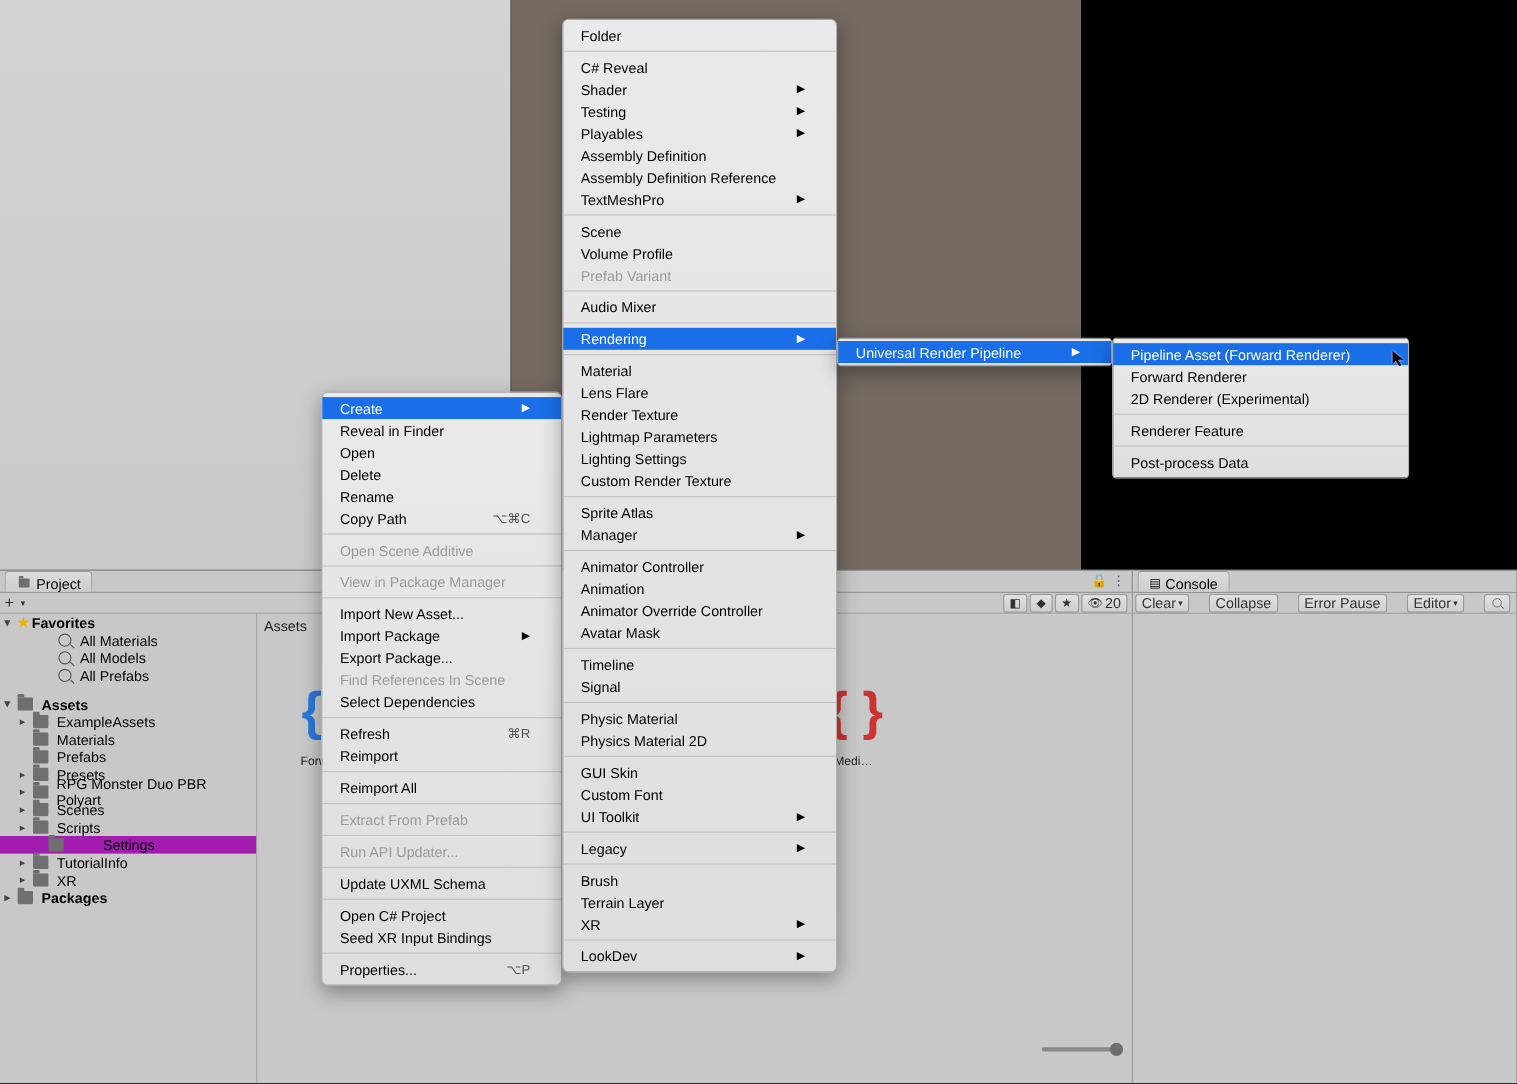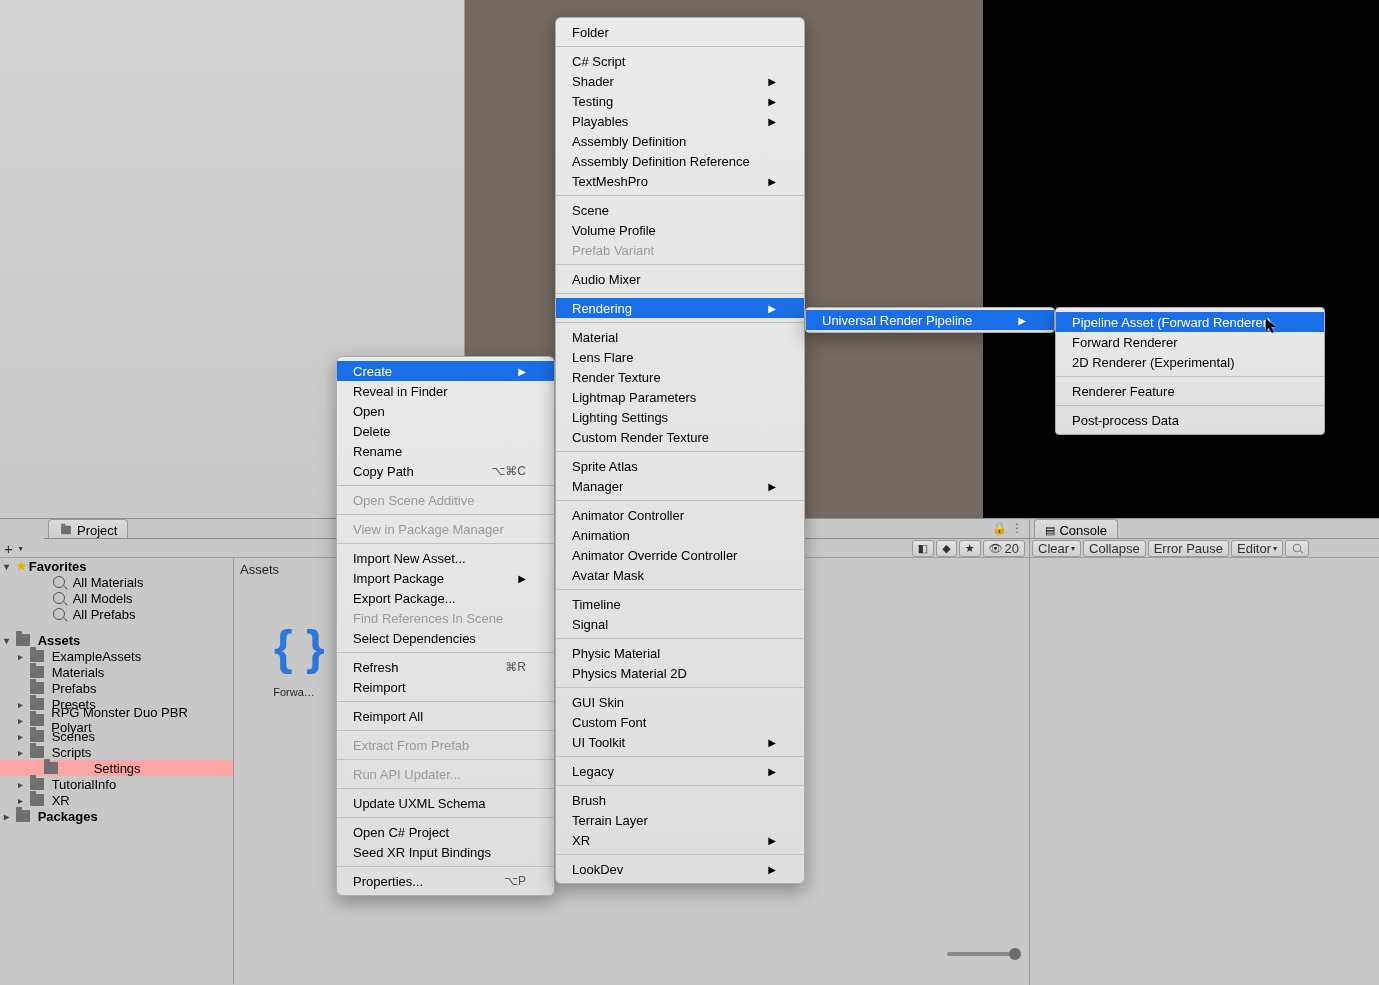--- a/index.html
+++ b/index.html
@@ -7,55 +7,55 @@
   .root { position: relative; width: 1379px; height: 985px; }
 
   
   .panel-left { position: absolute; left: 0; top: 0; width: 465px; height: 518px; background: linear-gradient(#d3d3d3,#c9c9c9); border-right: 1px solid #9b9b9b; }
   
   .viewport { position: absolute; left: 465px; top: 0; width: 518px; height: 518px; background: #746a61; }
   .blackpanel { position: absolute; left: 983px; top: 0; width: 396px; height: 518px; background: #000; }
 
   
   .project { position: absolute; left: 0; top: 518px; width: 1029px; height: 467px; background: #c8c8c8; border-top: 1px solid #8f8f8f; }
-  .project-tabs { height: 20px; border-bottom: 1px solid #8d8d8d; display:flex; align-items:center;margin-left:44px; }
+  .project-tabs { height: 20px; border-bottom: 1px solid #8d8d8d; display:flex; align-items:center; }
   .project-tab { height: 19px; padding: 2px 10px 0; background: linear-gradient(#dcdcdc,#cdcdcd); border: 1px solid #9a9a9a; border-bottom:none; border-top-left-radius:4px; border-top-right-radius:4px; display:flex; align-items:center; gap:4px; margin-left:4px;}
   .project-toolbar { height: 19px; background:#c8c8c8; border-bottom:1px solid #a0a0a0; display:flex; align-items:center; padding:0 4px; gap:6px;}
   .project-body { display:flex; height: 426px; }
   .project-tree { width: 234px; background:#c8c8c8; border-right:1px solid #999; overflow:hidden; }
   .project-grid { flex:1; position:relative; background:#c8c8c8; }
   .breadcrumb { position:absolute; left:6px; top:4px; font-size:12px; color:#222; display:flex; align-items:center; gap:4px;}
 
   .tree-row { display:flex; align-items:center; height:16px; padding:0 4px; gap:2px; }
   .tree-row.header { font-weight:600; }
-  .tree-row.selected { background:#fca5a5;gap:16px; }
+  .tree-row.selected { background:#a21caf;gap:16px; }
   .indent1 { padding-left: 18px; }
   .indent2 { padding-left: 53px; }
   .tree-tw { width:10px; display:inline-block; color:#444; font-size:10px;}
   .folder-ic { width:14px; height:12px; background:#6f6f6f; border-radius:1px; display:inline-block; position:relative;}
   .folder-ic:before{content:"";position:absolute;top:-3px;left:0;width:6px;height:3px;background:#6f6f6f;border-radius:1px 1px 0 0;}
   .mag { width:12px; height:12px; display:inline-block; border:1.2px solid #555; border-radius:50%; position:relative;}
   .mag:after{content:"";position:absolute;width:5px;height:1.2px;background:#555;right:-4px;bottom:-1px;transform:rotate(45deg);}
 
   .asset-label { position:absolute; font-size:11px; color:#222; text-align:center; width:80px;}
   .asset-glyph { position:absolute; font-size:48px; font-weight:600; }
 
   .proj-footer { position:absolute; bottom:0; left:0; right:0; height:20px; background:#c1c1c1; border-top:1px solid #999; display:flex; align-items:center; padding:0 6px; gap:4px;}
 
   .lock-area { position:absolute; right:6px; top:2px; display:flex; gap:4px;}
   .proj-icons { position:absolute; right:4px; top:20px; height:19px; display:flex; align-items:center; gap:2px; }
   .tb-btn { height:17px; padding:0 5px; border:1px solid #9a9a9a; background:linear-gradient(#e2e2e2,#cfcfcf); border-radius:3px; font-size:11px; display:flex; align-items:center; gap:2px; color:#333;}
 
   
   .console { position: absolute; left: 1029px; top: 518px; width: 350px; height: 467px; background: #c8c8c8; border-top:1px solid #8f8f8f; border-left:1px solid #999;}
   .console-tab { height:20px; border-bottom:1px solid #8f8f8f; display:flex; align-items:center;}
-  .console-toolbar { height:19px; border-bottom:1px solid #a0a0a0; display:flex; align-items:center; gap:2px; padding:0 2px;}
+  .console-toolbar { height:19px; border-bottom:1px solid #a0a0a0; display:flex; align-items:center; gap:18px; padding:0 2px;}
 
   
-  .menu { position:absolute; background:linear-gradient(#eaeaea,#dedede); border:1px solid #aeaeae; border-radius:6px; box-shadow:0 6px 18px rgba(0,0,0,.35); padding:4px 0;margin-left:44px; }
+  .menu { position:absolute; background:linear-gradient(#eaeaea,#dedede); border:1px solid #aeaeae; border-radius:6px; box-shadow:0 6px 18px rgba(0,0,0,.35); padding:4px 0; }
   .menu-item { height:20px; padding:0 28px 0 16px; display:flex; align-items:center; justify-content:space-between; color:#000; white-space:nowrap;}
   .menu-item.disabled { color:#9a9a9a; }
   .menu-item.selected { background:#1a6fe8; color:#fff; }
   .menu-sep { height:1px; background:#c0c0c0; margin:4px 0;}
   .submenu-arrow { font-size:10px; margin-left:12px; }
   .shortcut { color:#555; font-size:12px; margin-left:18px;}
   .menu-item.selected .submenu-arrow { color:#fff; }
   .cursor { position:absolute; width:16px; height:16px; z-index:99;}
   .cursor svg { filter: drop-shadow(0 0 1px rgba(255,255,255,.8));}
 
@@ -282,21 +282,21 @@
         <span class="shortcut">⌥P</span>
       </div>
     </div>
   <div class="menu" id="menu2" style="left:511px; top:17px; width:250px;">
       <div class="menu-item">
         <span>Folder</span>
         <span></span>
       </div>
       <div class="menu-sep"></div>
       <div class="menu-item">
-        <span>C# Script</span>
+        <span>C# Reveal</span>
         <span></span>
       </div>
       <div class="menu-item">
         <span>Shader</span>
         <span class="submenu-arrow">▶</span>
       </div>
       <div class="menu-item">
         <span>Testing</span>
         <span class="submenu-arrow">▶</span>
       </div>

